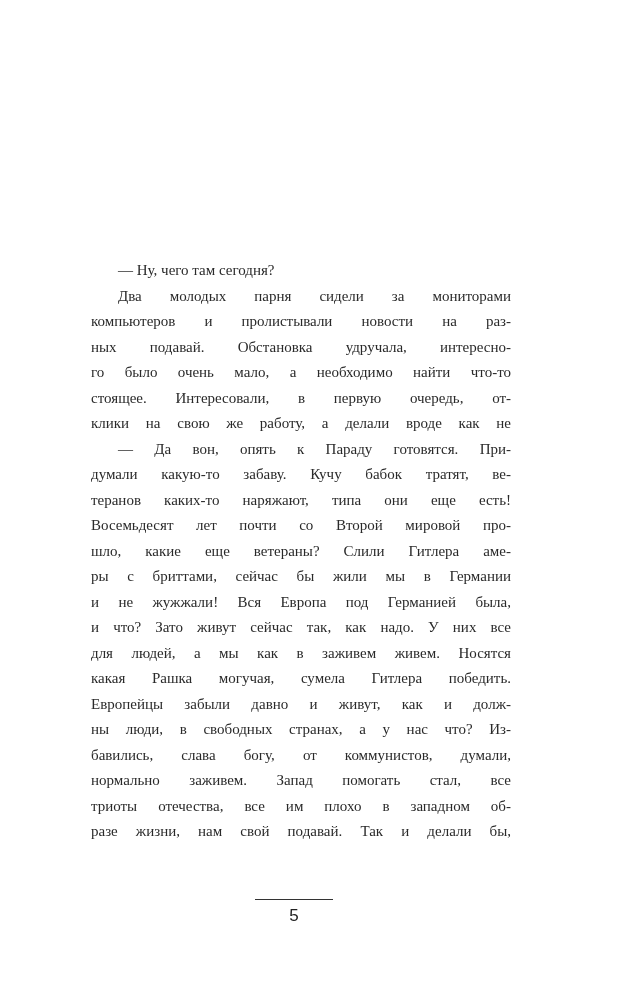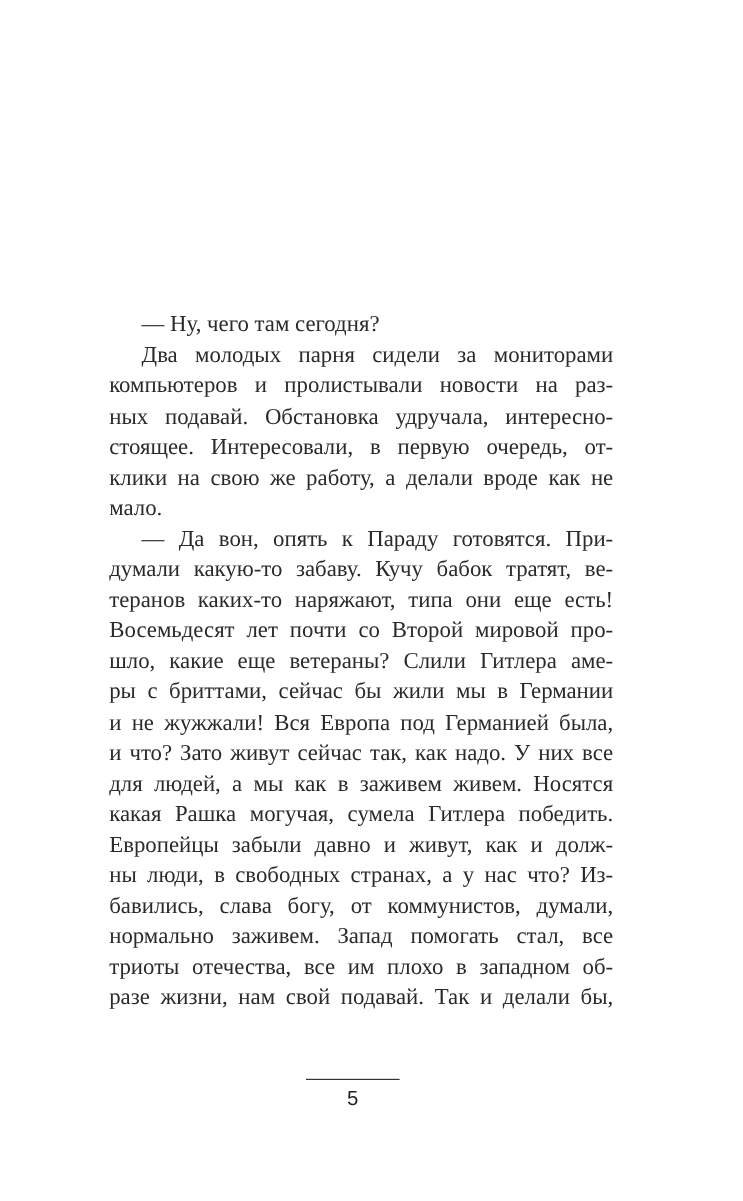--- a/index.html
+++ b/index.html
@@ -2,21 +2,21 @@
 <html><head>
 <meta charset="utf-8">
 <style>
   html, body { margin: 0; padding: 0; }
   body {
     width: 619px; height: 1001px; background: #ffffff; position: relative; overflow: hidden;
   }
   .text-block {
     position: absolute; left: 91px; top: 258px; width: 420px;
     font-family: "Liberation Serif", "DejaVu Serif", serif;
-    font-size: 19px; line-height: 25.5px; color: #2a2a2a;
+    font-size: 15px; line-height: 25.5px; color: #2a2a2a;
   }
   .line {
     display: block; white-space: nowrap; height: 25.5px;
     text-align: justify; text-align-last: justify;
   }
   .line.indent { padding-left: 27px; }
   .line.last { text-align-last: left; }
   .footer-rule {
     position: absolute; left: 255px; top: 899px; width: 78px; height: 1px; background: #333;
   }
@@ -26,23 +26,23 @@
   }
 </style>
 </head>
 <body>
 
 <div class="text-block" id="text-block">
     <span class="line indent last">— Ну, чего там сегодня?</span>
     <span class="line indent">Два молодых парня сидели за мониторами</span>
     <span class="line">компьютеров и пролистывали новости на раз-</span>
     <span class="line">ных подавай. Обстановка удручала, интересно-</span>
+    <span class="line">го было очень мало, а необходимо найти что-то</span>
     <span class="line">стоящее. Интересовали, в первую очередь, от-</span>
     <span class="line">клики на свою же работу, а делали вроде как не</span>
-    <span class="line last">мало.</span>
     <span class="line indent">— Да вон, опять к Параду готовятся. При-</span>
     <span class="line">думали какую-то забаву. Кучу бабок тратят, ве-</span>
     <span class="line">теранов каких-то наряжают, типа они еще есть!</span>
     <span class="line">Восемьдесят лет почти со Второй мировой про-</span>
     <span class="line">шло, какие еще ветераны? Слили Гитлера аме-</span>
     <span class="line">ры с бриттами, сейчас бы жили мы в Германии</span>
     <span class="line">и не жужжали! Вся Европа под Германией была,</span>
     <span class="line">и что? Зато живут сейчас так, как надо. У них все</span>
     <span class="line">для людей, а мы как в заживем живем. Носятся</span>
     <span class="line">какая Рашка могучая, сумела Гитлера победить.</span>

